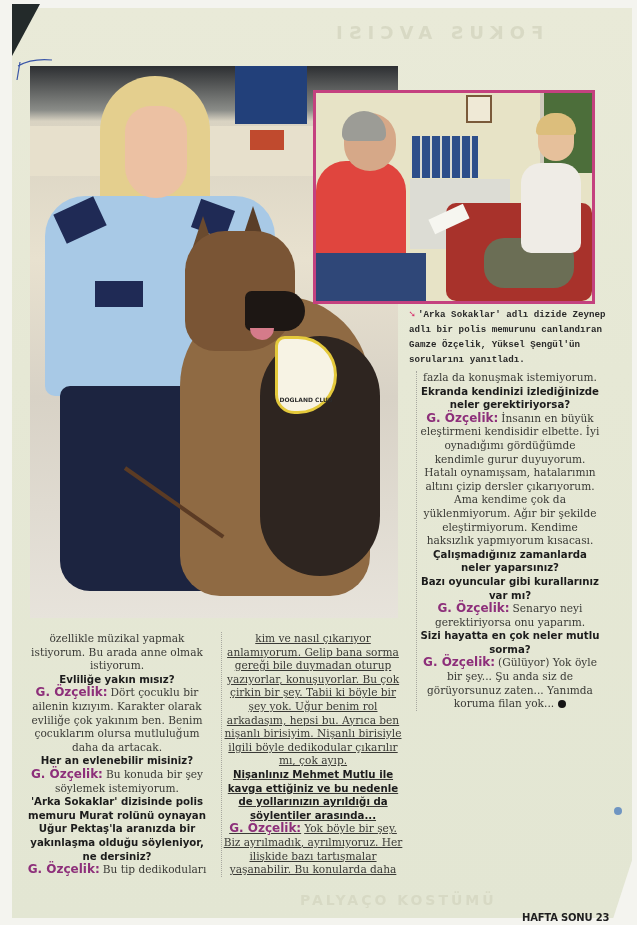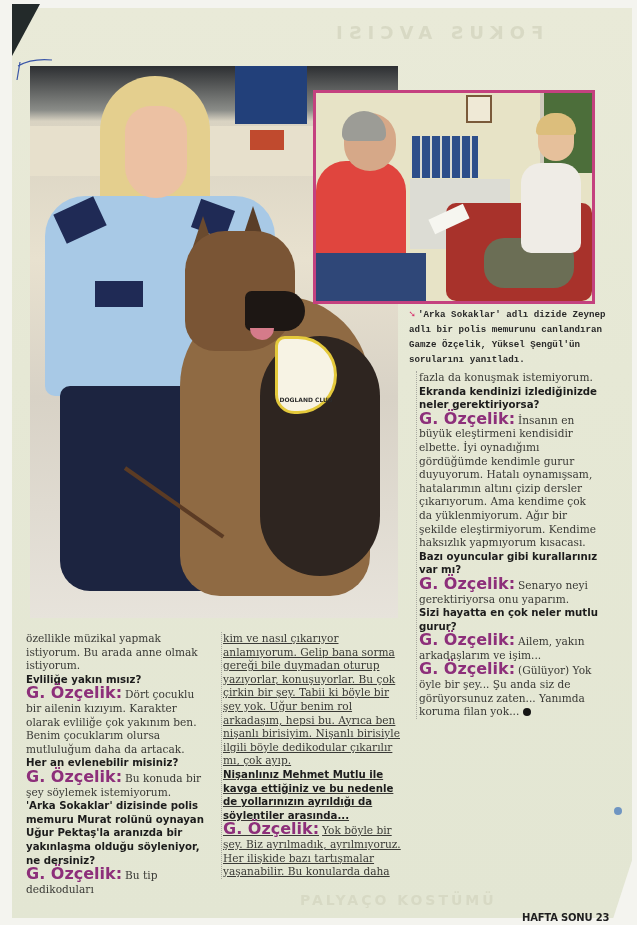--- a/index.html
+++ b/index.html
@@ -73,27 +73,27 @@
   .ip-woman-pants { position:absolute; left:168px; top:145px; width:90px; height:50px; background:#6b6e55; border-radius:20px; }
   .ip-paper { position:absolute; left:114px; top:118px; width:38px; height:16px; background:#f6f6f0; transform:rotate(-25deg); }
   
   .caption {
     position:absolute; left:409px; top:307px; width:220px;
     font-family:Liberation Mono, monospace; font-size:9.2px; font-weight:bold; color:#2a2a2a; line-height:15px;
   }
   .caption .arrow { color:#d7326d; font-size:10px; margin-right:3px; }
   
   .col {
-    position:absolute; font-size:10.6px; line-height:13.6px; color:#3a3a36;
+    position:absolute; font-size:10.6px; line-height:13.6px; color:#3a3a36;text-align:center;
   }
   .col-1 { left:26px; top:632px; width:182px; }
   .col-2 { left:221px; top:632px; width:180px; border-left:1px dotted #a8a8a0; padding-left:1px;text-decoration:underline; }
   .col-3 { left:416px; top:371px; width:182px; border-left:1px dotted #a8a8a0; padding-left:2px; }
   .q { font-family:"DejaVu Sans", sans-serif; font-weight:bold; color:#1c1c1c; font-size:10.2px; line-height:13.6px; display:block; }
-  .spk { font-family:"DejaVu Sans", sans-serif; font-weight:bold; color:#8d2f7a; font-size:16px; margin-right:3px; }
+  .spk { font-family:"DejaVu Sans", sans-serif; font-weight:bold; color:#8d2f7a; font-size:12px; margin-right:3px; }
   p { margin:0; }
   .end-bullet { display:inline-block; width:8px; height:8px; border-radius:50%; background:#151515; margin-left:4px; vertical-align:middle; }
   .footer {
     position:absolute; left:522px; top:912px; font-family:"DejaVu Sans", sans-serif;
     font-size:10px; font-weight:bold; color:#1f1f1f; letter-spacing:-0.2px;
   }
   .ghost-footer {
     position:absolute; left:300px; top:892px; font-family:"DejaVu Sans", sans-serif; font-size:14px; font-weight:bold;
     color:#d7d9c4; letter-spacing:3px;
   }
@@ -164,23 +164,23 @@
   </div>
 <div class="col col-2">
     <p><span>kim ve nasıl çıkarıyor anlamıyorum. Gelip bana sorma gereği bile duymadan oturup yazıyorlar, konuşuyorlar. Bu çok çirkin bir şey. Tabii ki böyle bir şey yok. Uğur benim rol arkadaşım, hepsi bu. Ayrıca ben nişanlı birisiyim. Nişanlı birisiyle ilgili böyle dedikodular çıkarılır mı, çok ayıp.</span></p>
     <span class="q">Nişanlınız Mehmet Mutlu ile kavga ettiğiniz ve bu nedenle de yollarınızın ayrıldığı da söylentiler arasında...</span>
     <p><span class="spk">G. Özçelik:</span><span>Yok böyle bir şey. Biz ayrılmadık, ayrılmıyoruz. Her ilişkide bazı tartışmalar yaşanabilir. Bu konularda daha</span></p>
   </div>
 <div class="col col-3">
     <p><span>fazla da konuşmak istemiyorum.</span></p>
     <span class="q">Ekranda kendinizi izlediğinizde neler gerektiriyorsa?</span>
     <p><span class="spk">G. Özçelik:</span><span>İnsanın en büyük eleştirmeni kendisidir elbette. İyi oynadığımı gördüğümde kendimle gurur duyuyorum. Hatalı oynamışsam, hatalarımın altını çizip dersler çıkarıyorum. Ama kendime çok da yüklenmiyorum. Ağır bir şekilde eleştirmiyorum. Kendime haksızlık yapmıyorum kısacası.</span></p>
+    <span class="q">Çalışmadığınız zamanlarda neler yaparsınız?</span>
     <span class="q">Bazı oyuncular gibi kurallarınız var mı?</span>
     <p><span class="spk">G. Özçelik:</span><span>Senaryo neyi gerektiriyorsa onu yaparım.</span></p>
-    <span class="q">Sizi hayatta en çok neler mutlu gurur?</span>
-    <p><span class="spk">G. Özçelik:</span><span>Ailem, yakın arkadaşlarım ve işim...</span></p>
+    <span class="q">Sizi hayatta en çok neler mutlu sorma?</span>
     <p><span class="spk">G. Özçelik:</span><span>(Gülüyor) Yok öyle bir şey... Şu anda siz de görüyorsunuz zaten... Yanımda koruma filan yok...</span><span class="end-bullet"></span></p>
   </div>
 
 <div class="ghost-footer">PALYAÇO KOSTÜMÜ</div>
 <div class="footer">HAFTA SONU 23</div>
 <div class="blue-dot"></div>
 <div class="corner-br"></div>
 
 </body></html>

